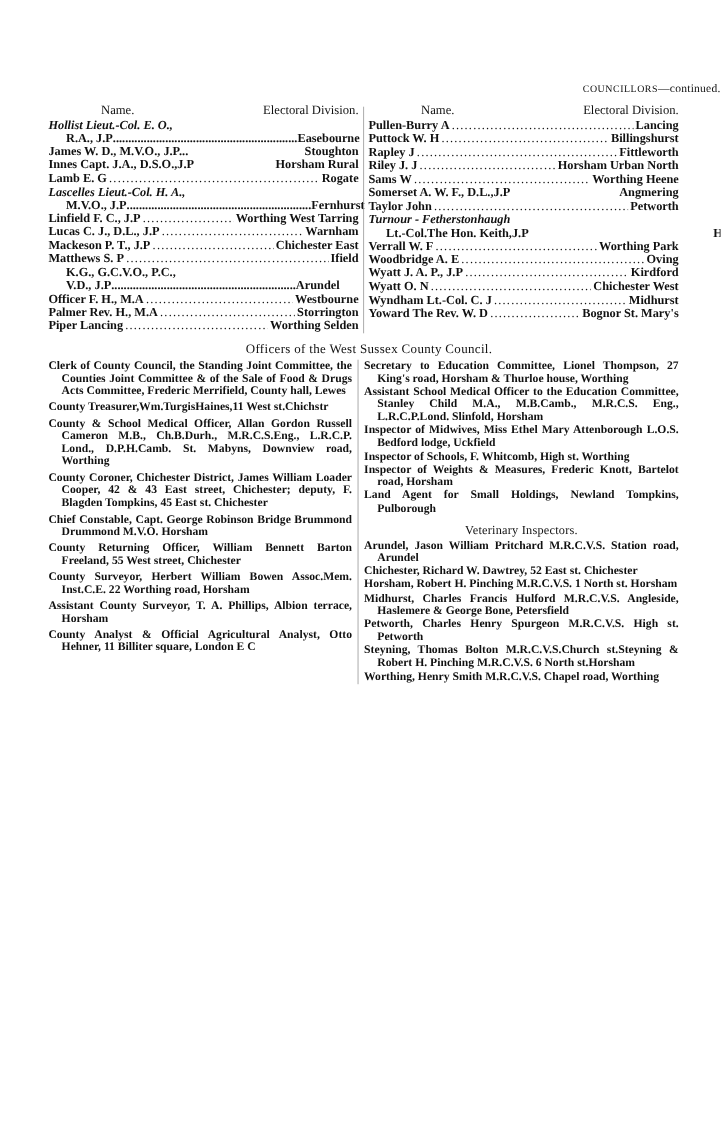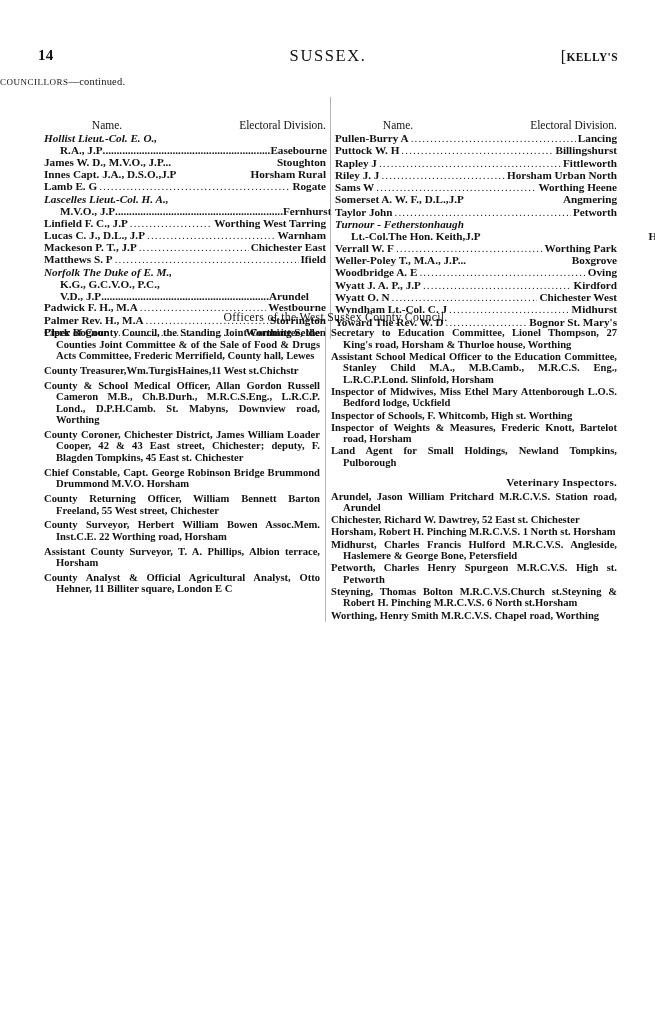--- a/index.html
+++ b/index.html
@@ -65,41 +65,40 @@
   .head-pub .sc {
     font-size: 11.5px;
   }
 
   
   .continued {
     position: absolute;
     left: 0;
     right: 0;
     top: 76px;
-    text-align: left;
+    text-align: right;
     font-size: 10.5px;
     letter-spacing: 0.2px;
   }
   .continued .sc { font-size: 9px; letter-spacing: 0.5px; }
 
   
   .councillors {
     position: absolute;
     left: 44px;
     top: 95px;
     width: 574px;
   }
   .coltable {
     display: flex;
     align-items: flex-start;
   }
   .coltable > .col {
     width: 282px;
     position: relative;
-    margin-top: 24px;
   }
   .col-rule {
     width: 1px;
     background: #9a9a9a;
     margin: 2px 4px 0 4px;
     align-self: stretch;
     opacity: .75;
   }
 
   .colhead {
@@ -187,37 +186,32 @@
     line-height: 11.55px;
     font-weight: bold;
     text-align: justify;
     text-justify: inter-word;
     padding-left: 12px;
     text-indent: -12px;
     margin-bottom: 3.2px;
   }
   .para.tight { margin-bottom: 0.6px; }
   .vet-title {
-    text-align: right;
+    text-align: center;
     font-size: 11.2px;
-    font-weight: bold;
+    font-weight: normal;
     margin: 7px 0 3px 0;
     letter-spacing: 0.2px;
   }
 </style>
 </head>
 <body>
 
 <div class="page">
 
-  <div class="running-head">
-    <span class="folio">14</span>
-    <span class="head-title">SUSSEX.</span>
-    <span class="head-pub"><span class="bkt">[</span><span class="sc">KELLY'S</span></span>
-  </div>
 
   <div class="continued">
     <span class="sc">COUNCILLORS</span><span>—continued.</span>
   </div>
 
   <div class="councillors">
     <div class="coltable">
       <div class="col" id="coun-left">
         <div class="colhead">
           <span class="h-name">Name.</span>
@@ -263,39 +257,38 @@
           <div class="entry">
             <span class="nm">Mackeson P. T., J.P</span>
             <span class="dots">............................................................</span>
             <span class="dv">Chichester East</span>
           </div>
           <div class="entry">
             <span class="nm">Matthews S. P</span>
             <span class="dots">............................................................</span>
             <span class="dv">Ifield</span>
           </div>
-          <div class="plain-line">Norfolk  The Duke of E. M.,</div>
           <div class="cont-line">K.G.,   G.C.V.O.,   P.C.,</div>
           <div class="cont-line">
             <span class="nm">V.D., J.P</span>
             <span class="dots">............................................................</span>
             <span class="dv">Arundel</span>
           </div>
           <div class="entry">
-            <span class="nm">Padwick F. H., M.A</span>
+            <span class="nm">Officer F. H., M.A</span>
             <span class="dots">............................................................</span>
             <span class="dv">Westbourne</span>
           </div>
           <div class="entry">
             <span class="nm">Palmer Rev. H., M.A</span>
             <span class="dots">............................................................</span>
             <span class="dv">Storrington</span>
           </div>
           <div class="entry">
-            <span class="nm">Piper Bognor</span>
+            <span class="nm">Piper Lancing</span>
             <span class="dots">............................................................</span>
             <span class="dv">Worthing Selden</span>
           </div>
         </div>
       <div class="col-rule"></div>
       <div class="col" id="coun-right">
         <div class="colhead">
           <span class="h-name">Name.</span>
           <span class="h-div">Electoral Division.</span>
         </div>
@@ -337,25 +330,20 @@
           <div class="plain-line">Turnour - Fetherstonhaugh</div>
           <div class="cont-line">
             <span class="nm">Lt.-Col.The Hon. Keith,J.P</span>
             <span class="dots" style="visibility: hidden;">............................................................</span>
             <span class="dv">Harting</span>
           </div>
           <div class="entry">
             <span class="nm">Verrall W. F</span>
             <span class="dots">............................................................</span>
             <span class="dv">Worthing Park</span>
-          </div>
-          <div class="entry">
-            <span class="nm">Weller-Poley T., M.A., J.P...</span>
-            <span class="dots" style="visibility: hidden;">............................................................</span>
-            <span class="dv">Boxgrove</span>
           </div>
           <div class="entry">
             <span class="nm">Woodbridge A. E</span>
             <span class="dots">............................................................</span>
             <span class="dv">Oving</span>
           </div>
           <div class="entry">
             <span class="nm">Wyatt J. A. P., J.P</span>
             <span class="dots">............................................................</span>
             <span class="dv">Kirdford</span>

